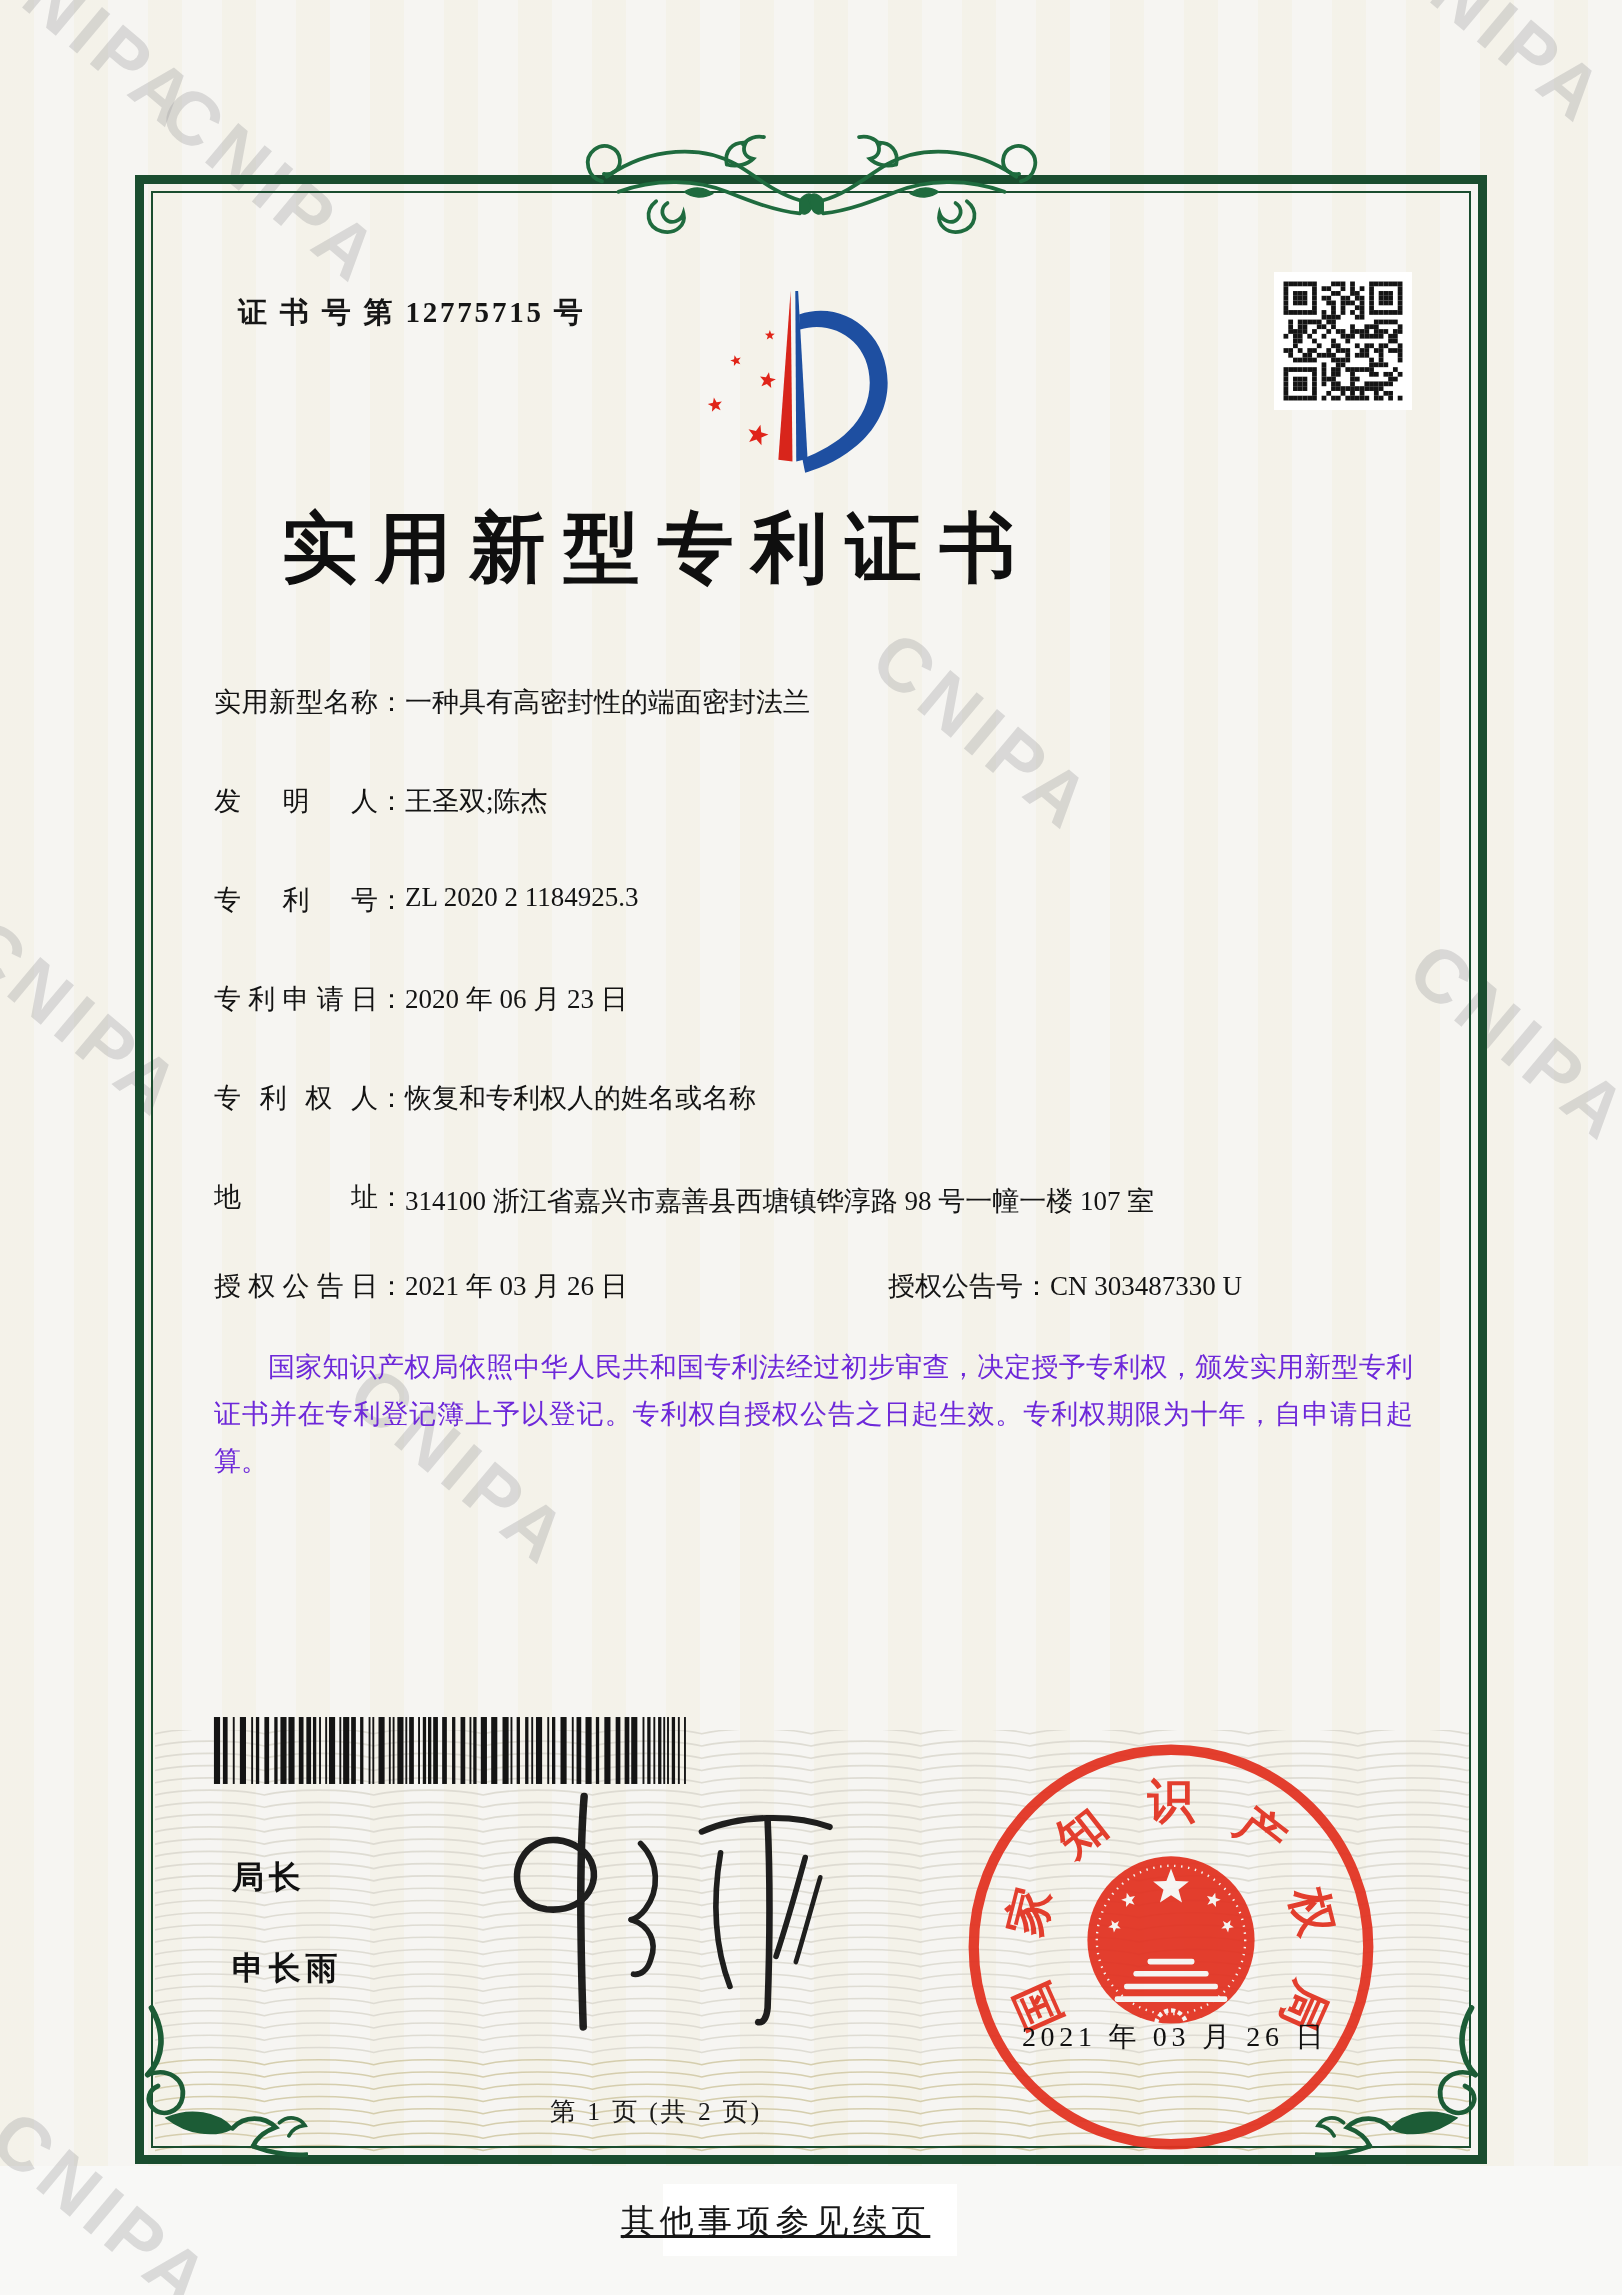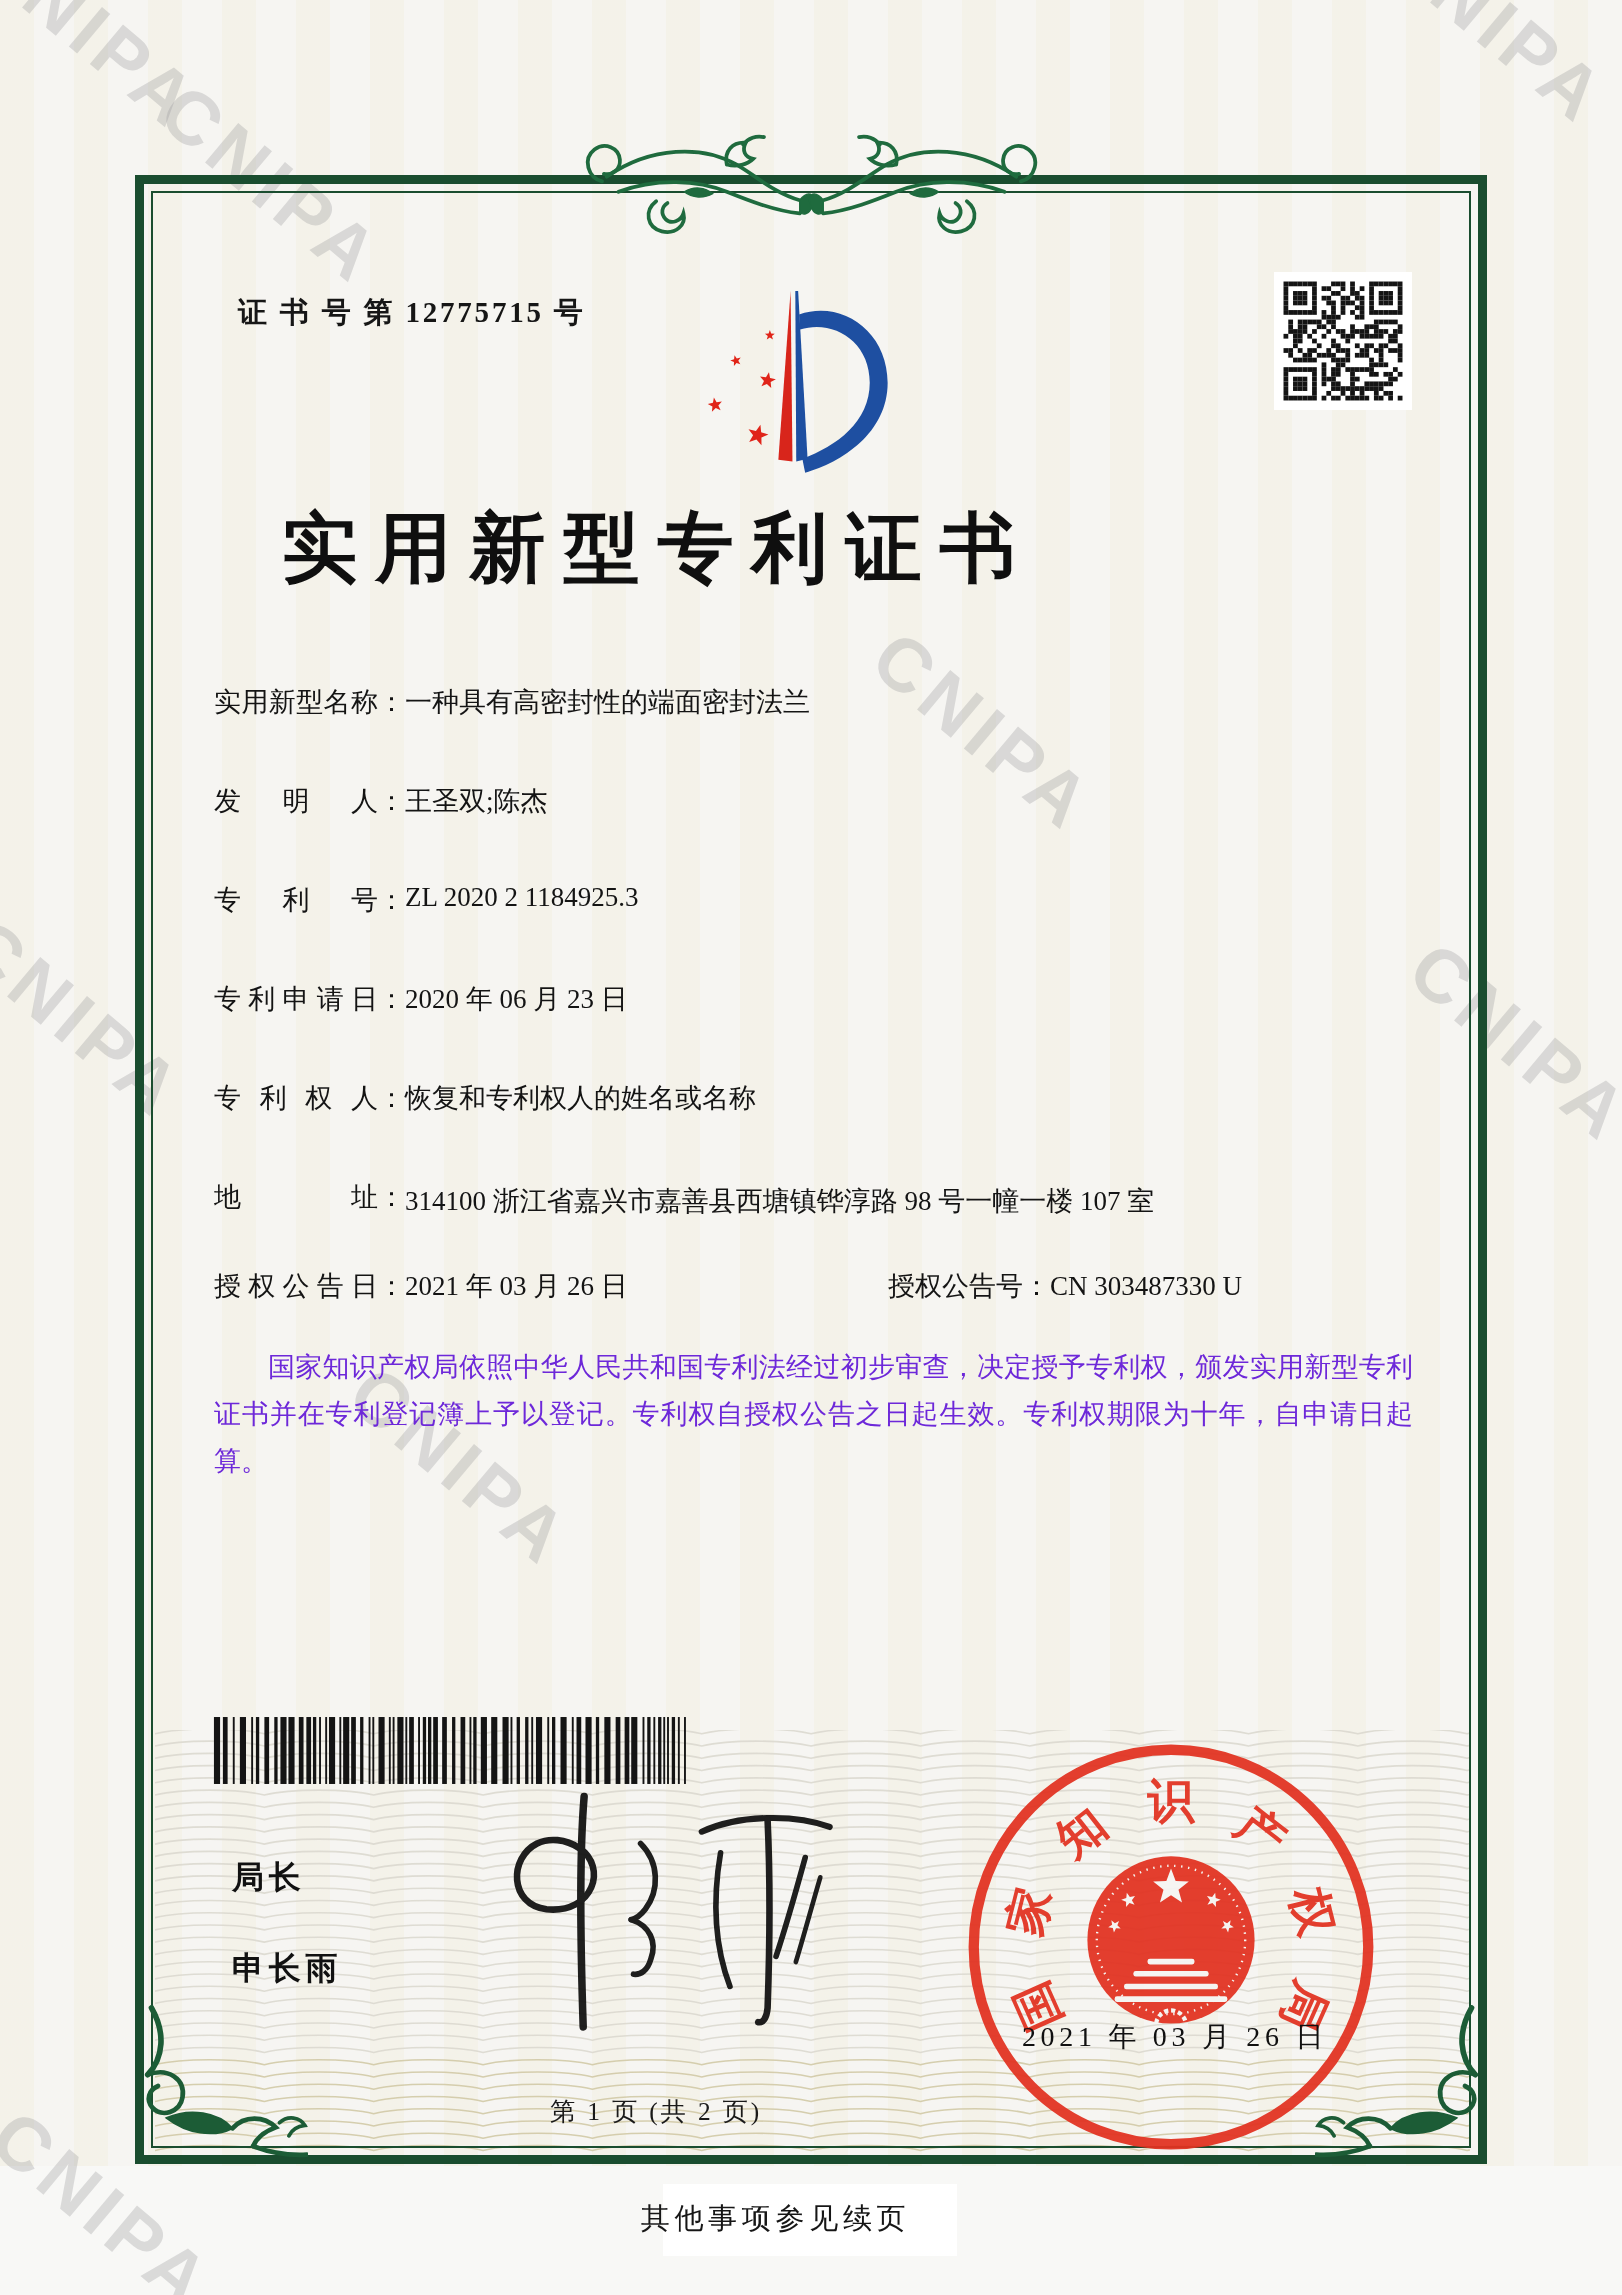--- a/index.html
+++ b/index.html
@@ -36,22 +36,22 @@
       font-weight:700;font-size:32px;letter-spacing:4.7px;color:#111;}
   .director-name{left:232px;top:1935px;font-family:"Liberation Sans","DejaVu Sans",sans-serif;
       font-weight:700;font-size:32px;letter-spacing:4.7px;color:#111;margin-top:12px;}
   #signature-svg{position:absolute;left:438px;top:1787px;z-index:7;}
   #seal-svg{position:absolute;left:962px;top:1738px;z-index:6;opacity:.94;}
   .seal-date{left:989px;top:2018px;width:372px;text-align:center;font-size:28px;
       letter-spacing:4.7px;color:#101010;z-index:8;}
   .footer-page{left:0;top:2095px;width:1312px;text-align:center;font-size:25.4px;
       letter-spacing:2.8px;color:#1a1a1a;}
   .note-bg{position:absolute;left:663px;top:2184px;width:294px;height:72px;background:#ffffff;z-index:6;}
-  .note{left:0;top:2199px;width:1551px;text-align:center;font-size:29px;letter-spacing:4.7px;
-      color:#161616;z-index:7;}
+  .note{left:0;top:2199px;width:1551px;text-align:center;font-size:34px;letter-spacing:4.7px;
+      color:#161616;z-index:7;text-decoration:underline;}
 </style>
 </head>
 <body>
 
 <div class="paper"></div>
 <div class="stripes"></div>
 <div class="below-band"></div>
 
 <span class="wm" style="left:-42px;top:-14px">CNIPA</span>
 <span class="wm" style="left:141px;top:141px">CNIPA</span>

